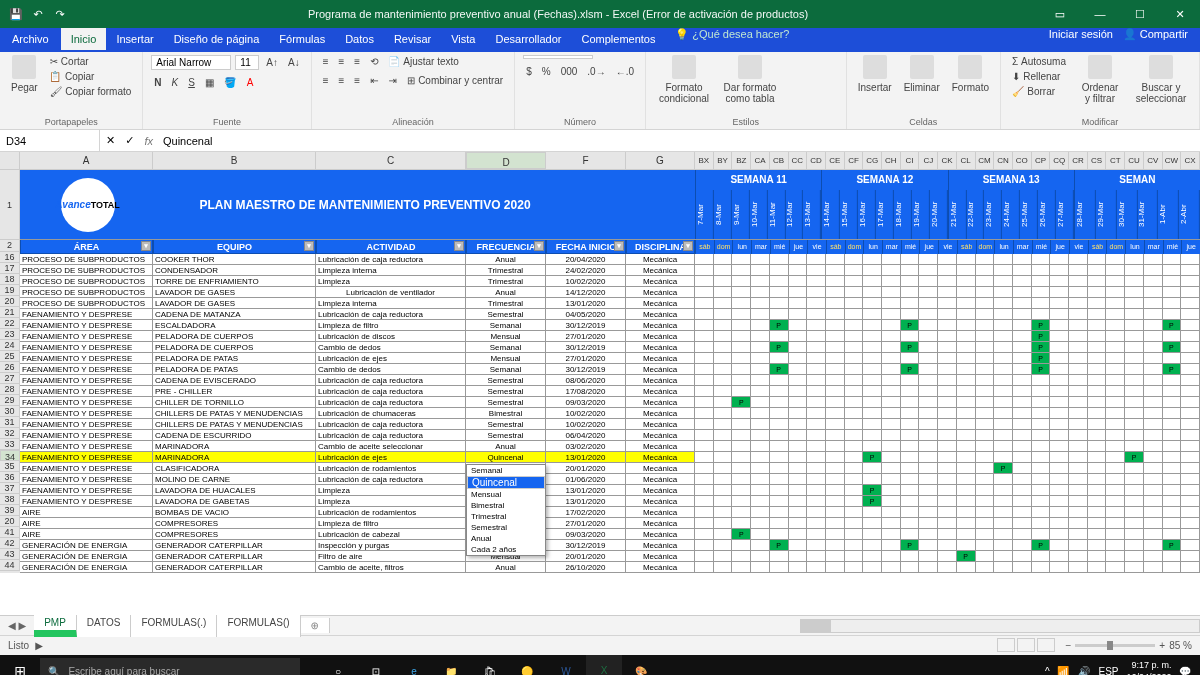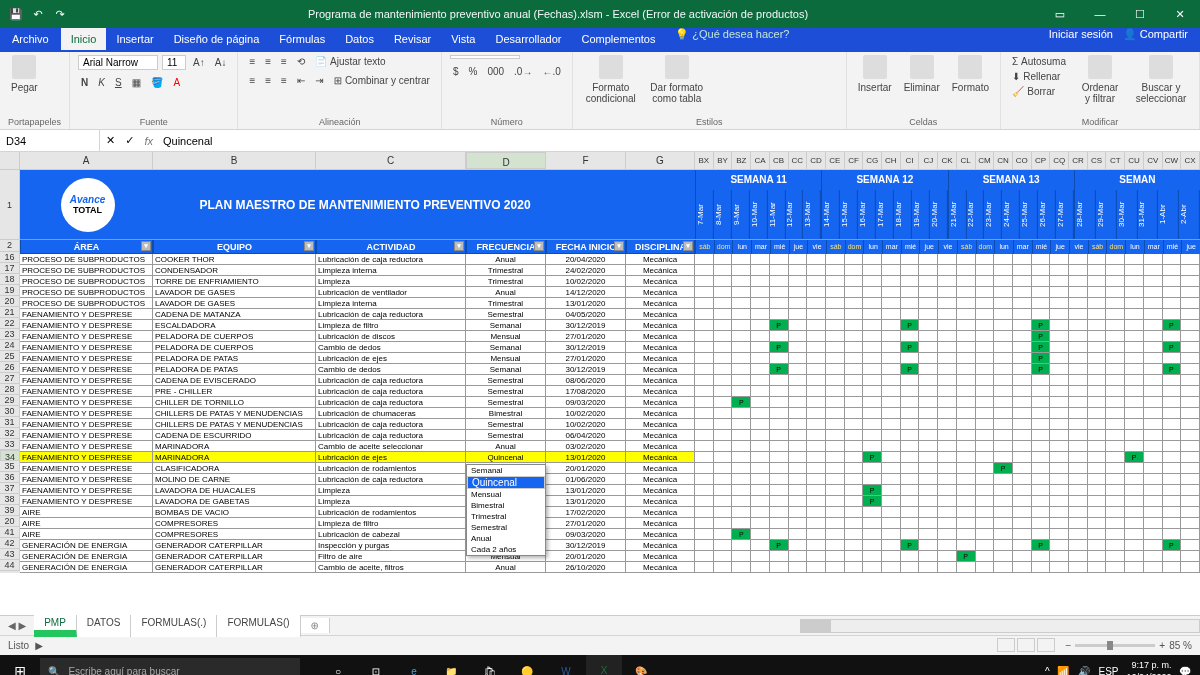--- a/index.html
+++ b/index.html
@@ -50,21 +50,21 @@
 .rowhdr { height: 11px; border-bottom: 1px solid #ccc; border-right: 1px solid #ccc; text-align: center; font-size: 9px; line-height: 11px; color: #333; }
 .rowhdr.tall { height: 70px; line-height: 70px; }
 .rowhdr.med { height: 12px; }
 .rowhdr.sel { background: #d3e3d0; }
 
 .cells { flex: 1; position: relative; }
 
 
 .titlearea { height: 70px; background: #1565f0; display: flex; border-bottom: 1px solid #999; position: relative; }
 .logo { width: 135px; display: flex; align-items: center; justify-content: center; }
-.logocircle { width: 54px; height: 54px; background: #fff; border-radius: 50%; display: flex; flex-direction: column; align-items: center; justify-content: center; font-weight: bold; font-size: 9px; color: #000; }
+.logocircle { width: 54px; height: 54px; background: #fff; border-radius: 50%; display: flex; align-items: center; justify-content: center; font-weight: bold; font-size: 9px; color: #000; }
 .logocircle .av { font-style: italic; color: #1565f0; font-size: 10px; }
 .mainttitle { flex: 0 0 420px; display: flex; align-items: center; justify-content: center; color: #fff; font-weight: bold; font-size: 12px; }
 .weeks { flex: 1; display: flex; }
 .weekgroup { flex: 1; border-left: 1px solid #0d4db0; display: flex; flex-direction: column; }
 .weeklabel { height: 20px; color: #fff; text-align: center; font-weight: bold; font-size: 10px; line-height: 20px; }
 .weekdates { flex: 1; display: flex; }
 .datecell { flex: 1; border-left: 1px solid #0d4db0; color: #fff; font-size: 8px; writing-mode: vertical-rl; text-align: center; padding: 2px 0; transform: rotate(180deg); }
 
 
 .hdrrow { display: flex; height: 14px; }
@@ -150,20 +150,25 @@
     <span>👤 <span>Compartir</span></span>
   </div>
 </div>
 
 <div class="ribbon">
   <div class="group">
     <div class="body">
       <div class="vstack" style="align-items:center">
         <div class="iconbig"></div>
         <span class="btn">Pegar</span>
+      </div>
+      <div class="vstack">
+        <span class="btn">✂ <span>Cortar</span></span>
+        <span class="btn">📋 <span>Copiar</span></span>
+        <span class="btn">🖌 <span>Copiar formato</span></span>
       </div>
     </div>
     <div class="label">Portapapeles</div>
   </div>
   <div class="group">
     <div class="body vstack">
       <div class="hstack">
         <span class="sel" style="width:80px">Arial Narrow</span>
         <span class="sel" style="width:24px">11</span>
         <span class="btn">A↑</span>
@@ -554,21 +559,21 @@
             <div class="schedcell"></div>
             <div class="schedcell"></div>
             <div class="schedcell"></div>
             <div class="schedcell"></div>
             <div class="schedcell"></div>
             <div class="schedcell"></div>
           </div>
           <div class="datarow">
             <div class="dcell" style="width: 133px;">PROCESO DE SUBPRODUCTOS</div>
             <div class="dcell" style="width: 163px;">LAVADOR DE GASES</div>
-            <div class="dcell" style="width: 150px;">Lubricación de ventilador</div>
+            <div class="dcell" style="width: 150px; text-align: center;">Lubricación de ventilador</div>
             <div class="dcell c" style="width: 80px;">Anual</div>
             <div class="dcell c" style="width: 80px;">14/12/2020</div>
             <div class="dcell c" style="width: 69px;">Mecánica</div>
             <div class="schedcell"></div>
             <div class="schedcell"></div>
             <div class="schedcell"></div>
             <div class="schedcell"></div>
             <div class="schedcell"></div>
             <div class="schedcell"></div>
             <div class="schedcell"></div>

